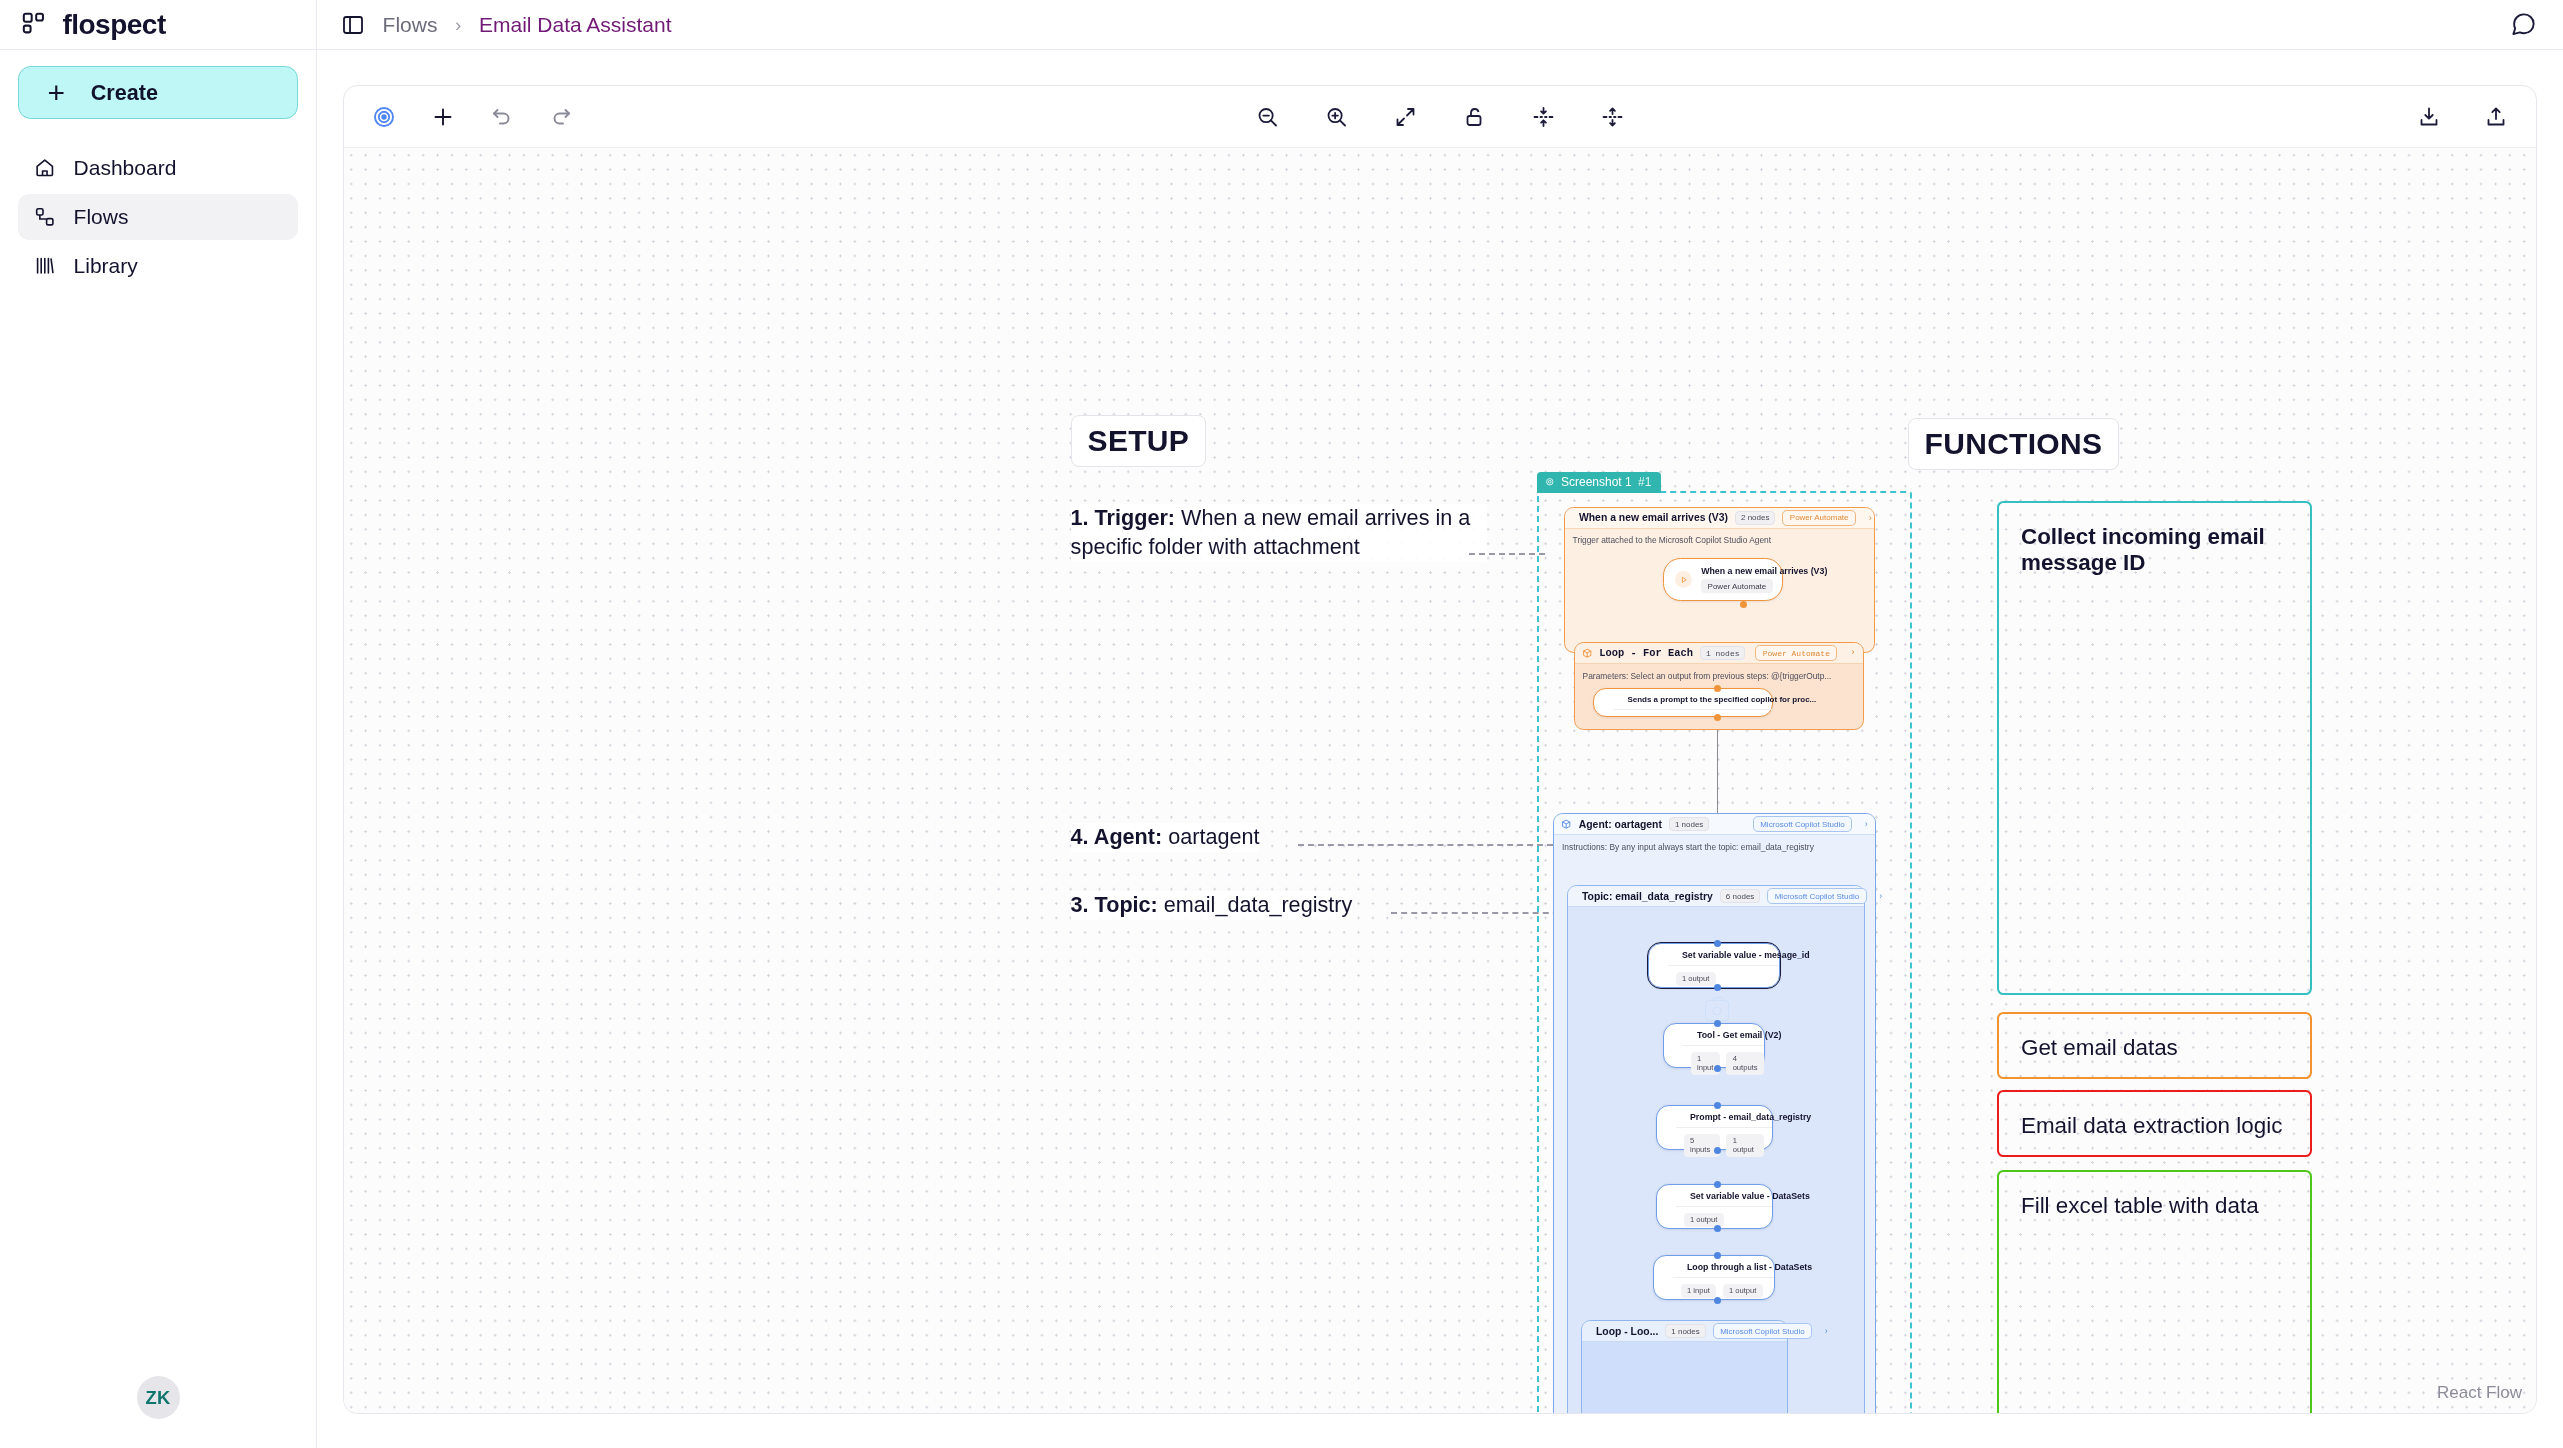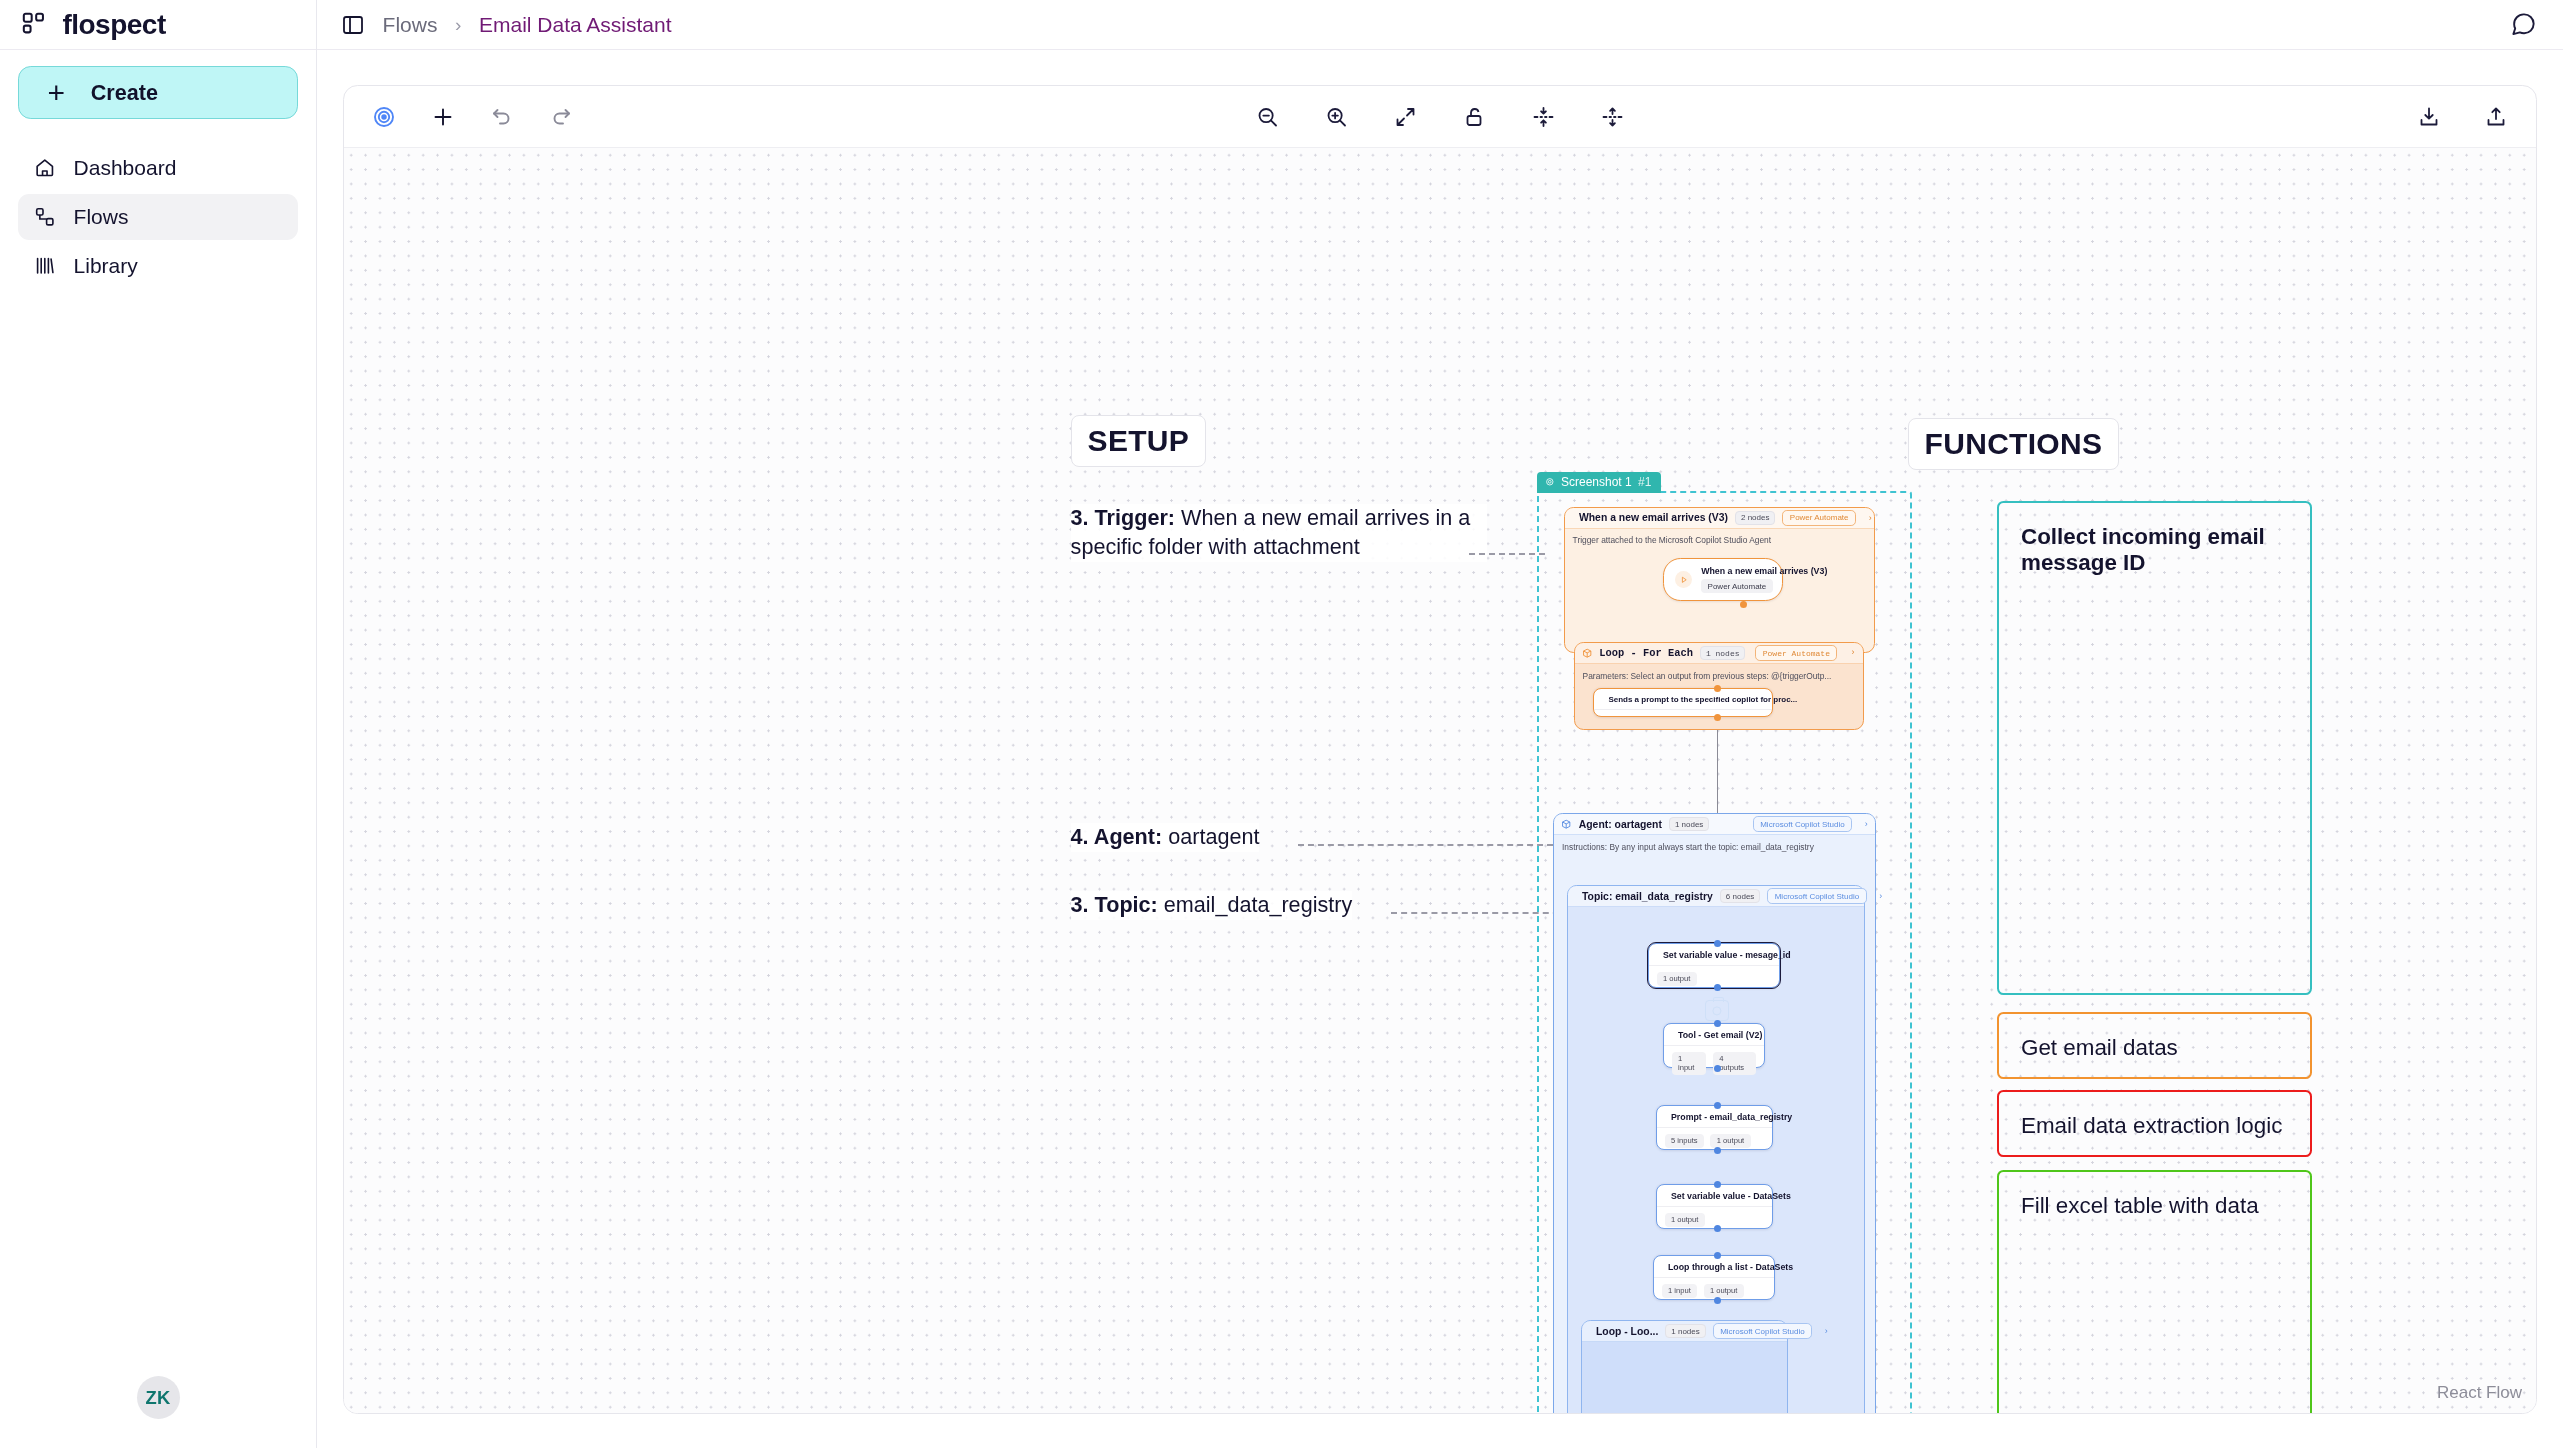--- a/index.html
+++ b/index.html
@@ -175,22 +175,23 @@
   }
   .pill-badge.pa { color:#e08a38; border:0.8px solid #f3b478; background:#fff7ef; }
   .pill-badge.mcs { color:#5b8de0; border:0.8px solid #a8c5f2; background:#f3f7fe; }
   .chev { font-size: 8.8px; margin-left: 5.6px; }
   .chev.pa { color:#e08a38; }
   .chev.mcs { color:#5b8de0; }
 
   .grp-desc { font-size: 8.4px; color:#4e4e5c; padding: 6.4px 8px 0; white-space: nowrap; overflow: hidden; }
 
   .node {
-    position: absolute; background:#fff; border-radius: 8px;
+    position: absolute; background:#fff; border-radius: 13px;
     box-shadow: 0 0.8px 2.4px rgba(20,19,46,.10);
+    padding-left: 19px;
   }
   .node.pill { border: 1.2px solid #f0943c; border-radius: 17.6px; padding: 7.2px 11.2px; display:flex; align-items:center; gap:8.8px; }
   .node.bordered-o { border: 1.2px solid #f0943c; }
   .node.bordered-b { border: 1.2px solid #6f9de8; }
   .node.sel { border: 1.2px solid #6f9de8; outline: 1.6px solid #1b1a3c; outline-offset: 0px; }
   .node-head { font-size: 8.8px; font-weight: 700; color:#14132e; padding: 5.6px 8px; display:flex; align-items:center; gap:6.4px; white-space: nowrap; }
   .node-body { border-top: 0.8px solid #eeeef2; padding: 5.6px 8px; display:flex; gap:6.4px; }
   .io-pill { font-size: 7.6px; color:#4a4a58; background:#f2f2f5; border-radius:4px; padding: 2.4px 6.4px; }
   .node-sub { font-size: 8px; color:#3a3a4a; background:#f1f1f4; border-radius:4px; padding:2.4px 6.4px; display:inline-block; margin-top:3.2px;}
   .play-ico { width: 17.6px; height:17.6px; border-radius: 50%; background:#fdf0e3; display:flex; align-items:center; justify-content:center; flex:none; }
@@ -382,21 +383,21 @@
               </svg>
             </span>
           </div>
         </div>
 
         <div class="canvas">
 
           <div class="section-chip" style="left:727px; top:267px;">SETUP</div>
 
           <div class="note setup-line" style="left:727px; top:356px; width:416px;">
-            <b>3. Trigger:</b>
+            <b>1. Trigger:</b>
             <span>When a new email arrives in a specific folder with attachment</span>
           </div>
           <div class="dashline" style="left:1125px; top:405px; width:76px;"></div>
 
           <div class="note setup-line" style="left:727px; top:675px;">
             <b>4. Agent:</b>
             <span>oartagent</span>
           </div>
           <div class="dashline" style="left:954px; top:696px; width:255px;"></div>
 

